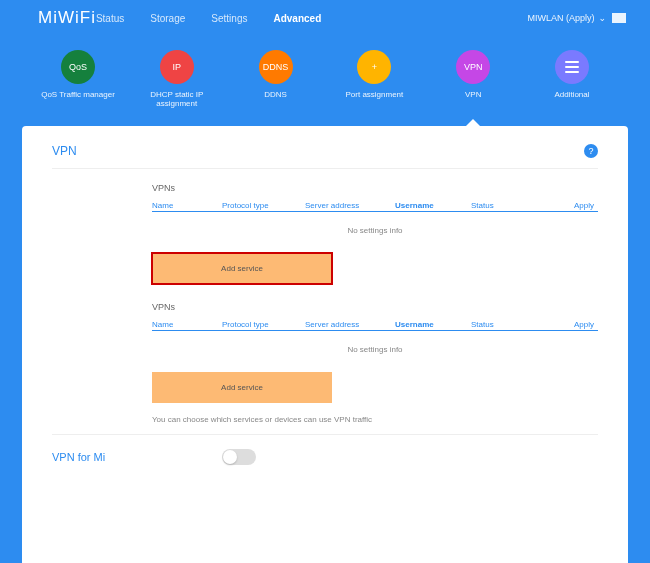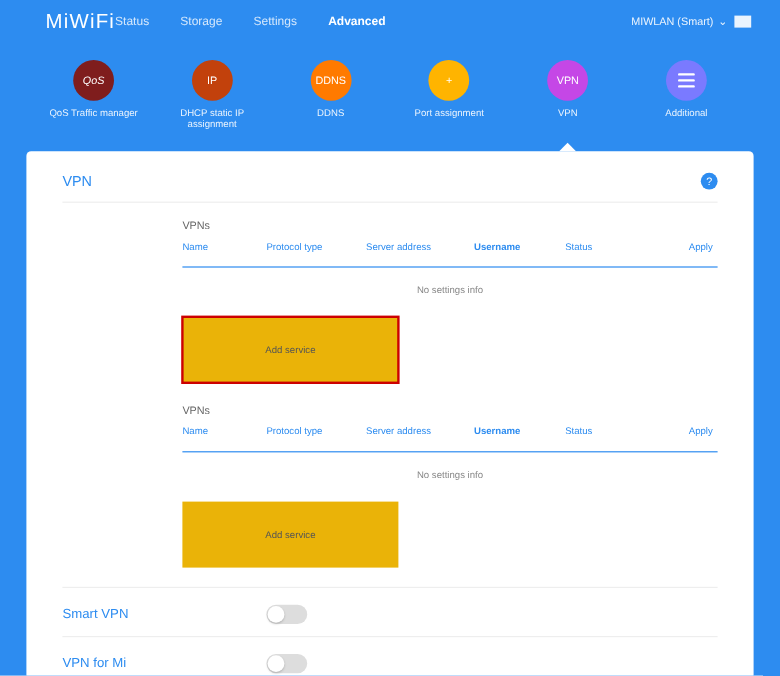--- a/index.html
+++ b/index.html
@@ -19,29 +19,29 @@
 .tile-label { font-size: 8px; text-align: center; opacity: 0.9; }
 .tile.active::after { content: ''; position: absolute; bottom: -18px; left: 50%; margin-left: -7px; border: 7px solid transparent; border-bottom-color: #fff; }
 
 .panel { background: #fff; color: #666; margin: 0 22px; border-radius: 4px; padding: 18px 30px 8px; height: 440px; overflow: hidden; }
 .panel-head { display: flex; justify-content: space-between; align-items: center; padding-bottom: 10px; border-bottom: 1px solid #eee; }
 .panel-title { color: #2d8cf0; font-size: 12px; }
 .help { width: 14px; height: 14px; border-radius: 50%; background: #2d8cf0; color: #fff; display: flex; align-items: center; justify-content: center; font-size: 9px; cursor: pointer; }
 
 .section { padding: 14px 0 4px 100px; }
 .sec-title { font-size: 9px; color: #666; padding-bottom: 8px; }
-.thead { display: flex; color: #2d8cf0; font-size: 8px; border-bottom: 1px solid #2d8cf0; padding-bottom: 12px; }
+.thead { display: flex; color: #2d8cf0; font-size: 8px; border-bottom: 1px solid #2d8cf0; padding-bottom: 1px; }
 .col-name { width: 70px; }
 .col-proto { width: 83px; }
 .col-server { width: 90px; }
 .col-user { width: 76px; font-weight: bold; }
 .col-status { width: 60px; }
 .col-apply { flex: 1; text-align: right; padding-right: 4px; }
 .empty { text-align: center; padding: 14px 0 18px; font-size: 8px; color: #888; }
-.btn { background: #eab308; text-align: center; padding: 23px 0; font-size: 8px; color: #555; width: 180px; cursor: pointer; }
+.btn { background: #fdba74; text-align: center; padding: 11px 0; font-size: 8px; color: #555; width: 180px; cursor: pointer; }
 .btn.hl { outline: 2px solid #c00; outline-offset: -1px; }
 
 .subrow { display: flex; align-items: center; border-top: 1px solid #eee; padding: 14px 0 10px; gap: 90px; }
 .subtitle { color: #2d8cf0; font-size: 11px; width: 80px; }
 .toggle { width: 34px; height: 16px; background: #ddd; border-radius: 8px; position: relative; cursor: pointer; }
 .toggle::after { content: ''; position: absolute; width: 14px; height: 14px; background: #fff; border-radius: 50%; top: 1px; left: 1px; box-shadow: 0 1px 2px rgba(0,0,0,.2); }
 .subdesc { font-size: 8px; color: #888; padding-left: 100px; margin-top: -4px; padding-bottom: 10px; }
 
 .ham { display: flex; flex-direction: column; gap: 3px; align-items: center; justify-content: center; }
 .ham div { width: 14px; height: 2px; background: #fff; border-radius: 1px; }
@@ -52,33 +52,33 @@
 <div class="topbar">
   <div class="logo">MiWiFi</div>
   <div class="nav">
     <div class="nav-item">Status</div>
     <div class="nav-item">Storage</div>
     <div class="nav-item">Settings</div>
     <div class="nav-item active">Advanced</div>
   </div>
   <div class="spacer"></div>
   <div class="network">
-    <span>MIWLAN (Smart)</span>
+    <span>MIWLAN (Apply)</span>
     <span>⌄</span>
   </div>
   <div class="mail"></div>
 </div>
 
 <div class="tiles">
   <div class="tile">
-    <div class="circ" style="background: #7f1d1d; font-style: italic;">QoS</div>
+    <div class="circ" style="background: #15803d;">QoS</div>
     <div class="tile-label">QoS Traffic manager</div>
   </div>
   <div class="tile">
-    <div class="circ" style="background: #c2410c;">IP</div>
+    <div class="circ" style="background: #ef4444;">IP</div>
     <div class="tile-label">DHCP static IP assignment</div>
   </div>
   <div class="tile">
     <div class="circ" style="background: rgb(255, 122, 0);">DDNS</div>
     <div class="tile-label">DDNS</div>
   </div>
   <div class="tile">
     <div class="circ" style="background: rgb(255, 180, 0);">+</div>
     <div class="tile-label">Port assignment</div>
   </div>
@@ -127,22 +127,19 @@
       <div class="col-user">Username</div>
       <div class="col-status">Status</div>
       <div class="col-apply">Apply</div>
     </div>
     <div class="empty">No settings info</div>
     <div class="btn">Add service</div>
   </div>
 
   <div style="height:12px"></div>
 
-  <div class="subrow">
-    <div class="subtitle">Smart VPN</div>
-    <div class="toggle"></div>
-  </div>
+  <div class="subdesc">You can choose which services or devices can use VPN traffic</div>
 
   <div class="subrow">
     <div class="subtitle">VPN for Mi</div>
     <div class="toggle"></div>
   </div>
 </div>
 
 </body></html>

